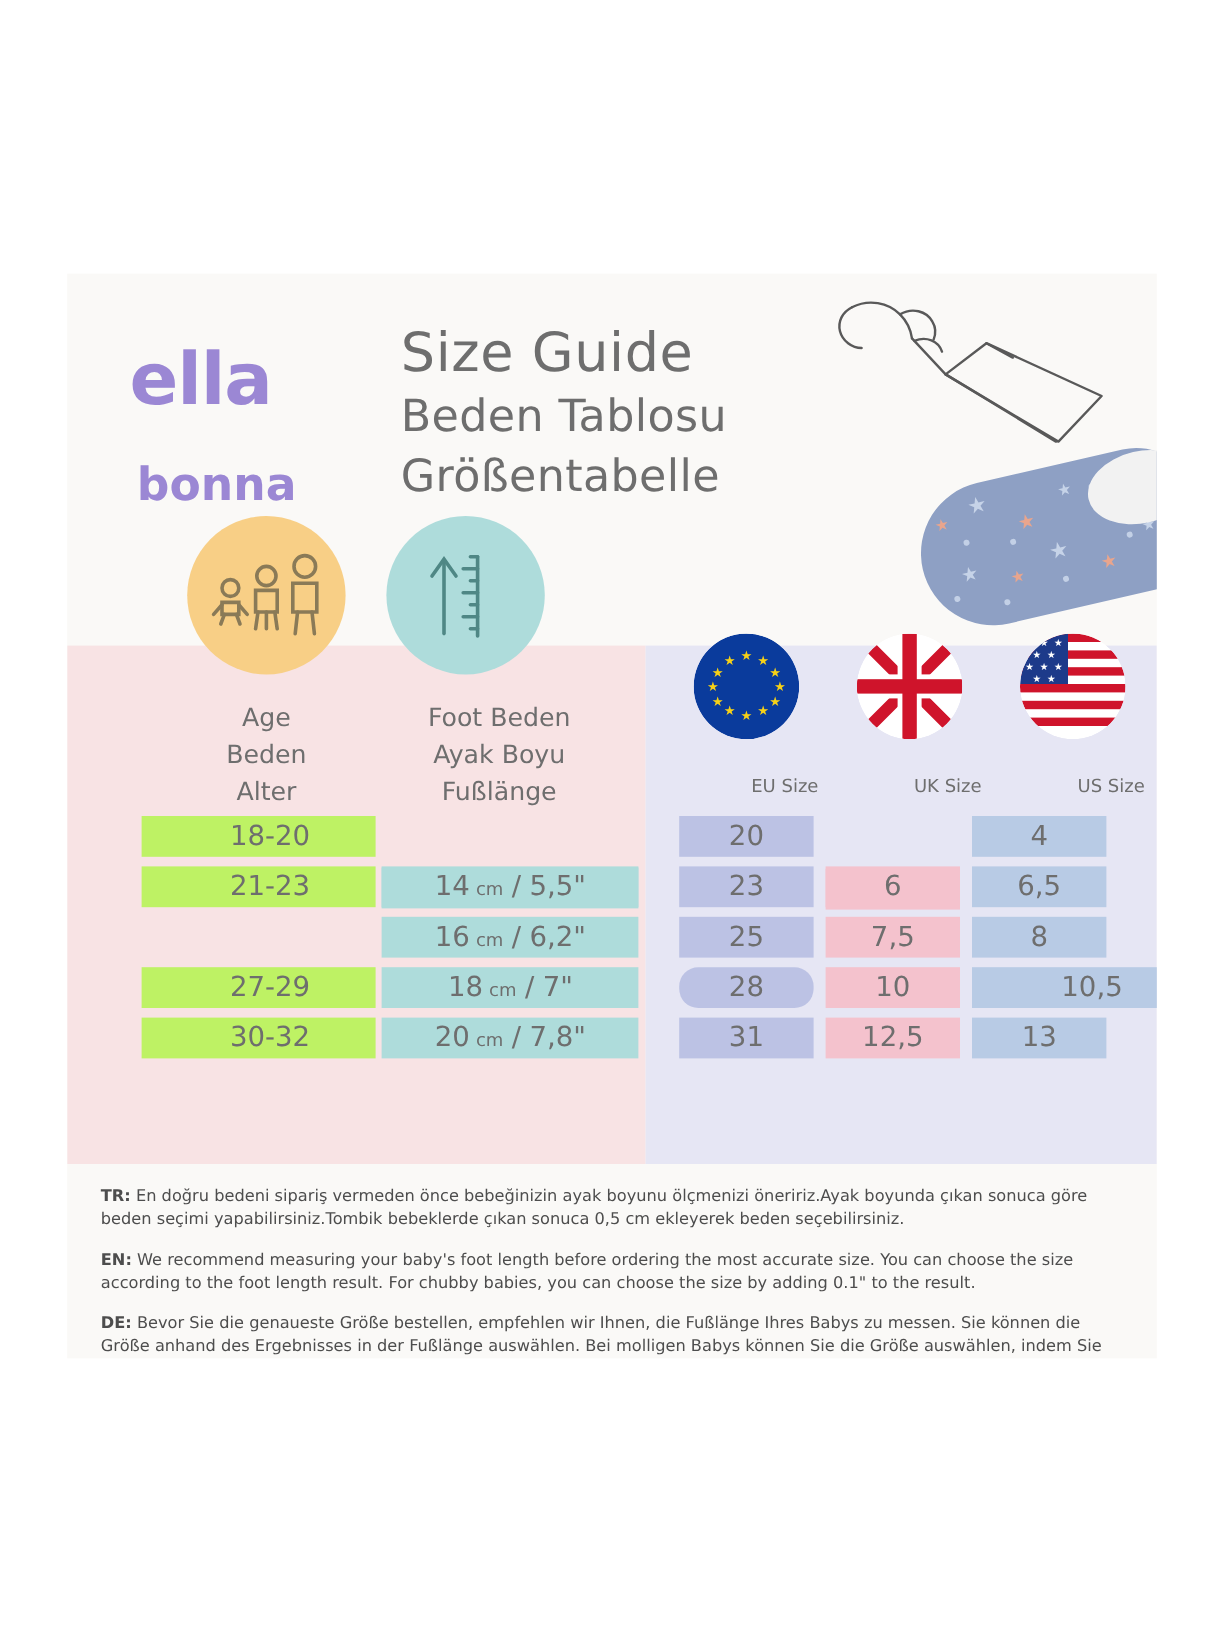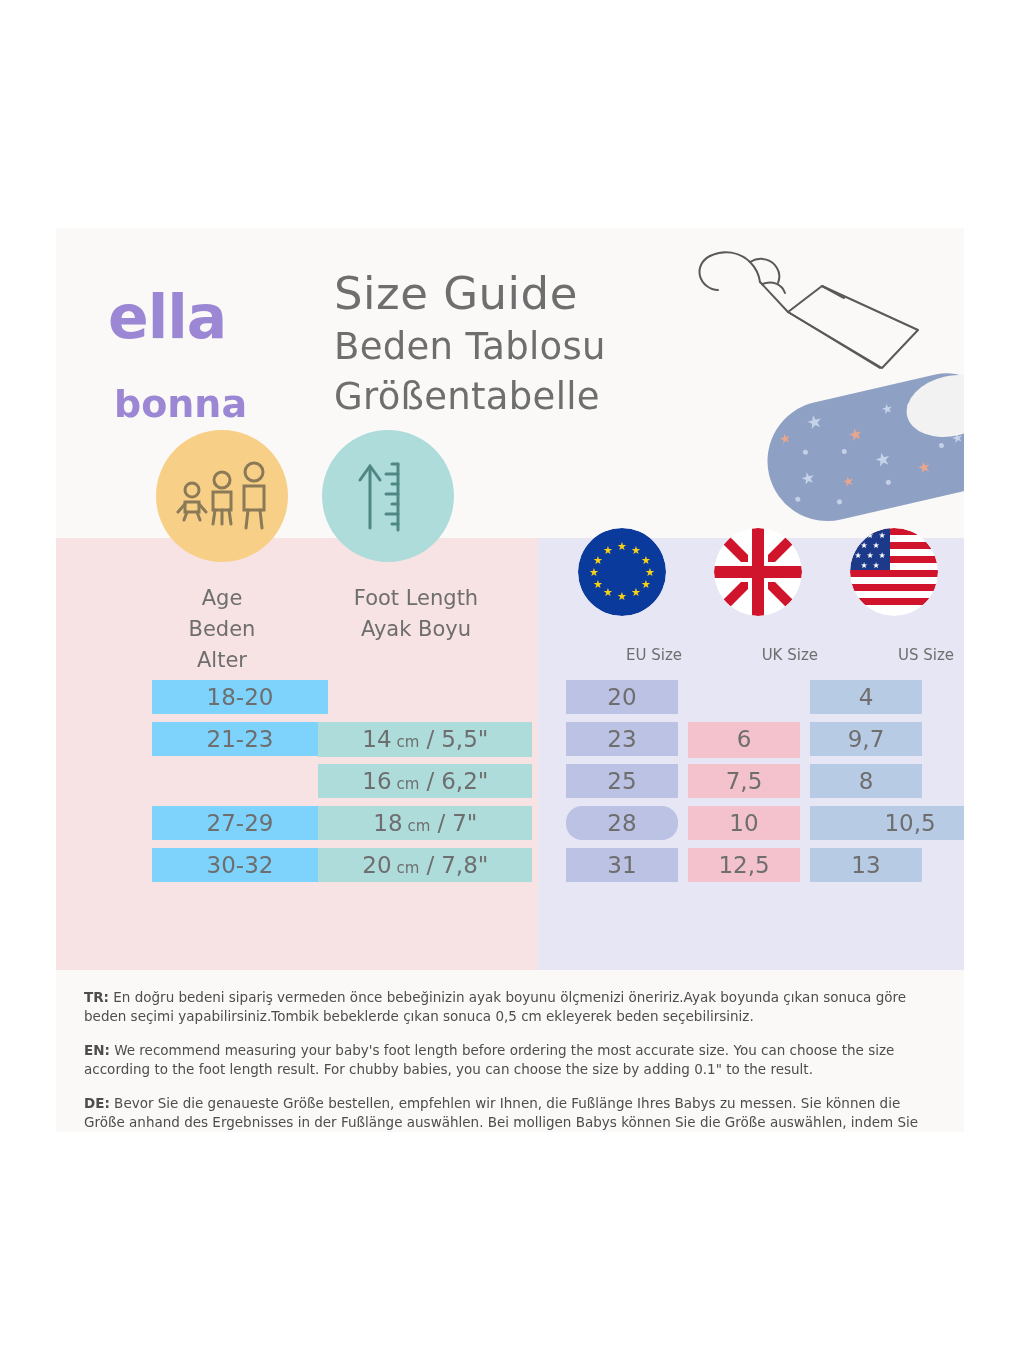--- a/index.html
+++ b/index.html
@@ -98,21 +98,21 @@
   }
   .sub.eu{left:506px;}
   .sub.uk{left:642px;}
   .sub.us{left:778px;}
 
   
   .cell{
     position:absolute;text-align:center;color:#6e6e6e;
     font-size:23px;display:flex;align-items:center;justify-content:center;
   }
-  .cell.age{left:96px;width:176px;height:34px;background:#7dd3fc;}
+  .cell.age{left:62px;width:176px;height:34px;background:#bef264;padding-left:19px;}
   .cell.foot{left:262px;width:214px;height:34px;background:#aedcdb;}
   .cell.eu{left:510px;width:112px;height:34px;background:#bcc2e4;}
   .cell.uk{left:632px;width:112px;height:34px;background:#f4c2cd;}
   .cell.us{left:754px;width:112px;height:34px;background:#b8cbe5;}
   .foot-inner{display:flex;align-items:baseline;justify-content:center;gap:5px;width:100%;}
   .foot-inner .num{min-width:30px;text-align:right;}
   .foot-inner .unit{font-size:15px;}
   .foot-inner .slash{padding:0 2px;}
 
   
@@ -279,22 +279,23 @@
         </g>
       </svg>
     </div>
 
     <div class="hdr hdr-age">
       <div>Age</div>
       <div>Beden</div>
       <div>Alter</div>
     </div>
     <div class="hdr hdr-foot">
-      <div>Foot Length</div>
+      <div>Foot Beden</div>
       <div>Ayak Boyu</div>
+      <div>Fußlänge</div>
     </div>
     <div class="sub eu">EU Size</div>
     <div class="sub uk">UK Size</div>
     <div class="sub us">US Size</div>
 
     <div class="cell age" style="top:452px;">18-20</div>
     <div class="cell foot" style="top:452px;margin-top:43px;">
       <span class="foot-inner">
         <span class="num">12</span>
         <span class="unit">cm</span>
@@ -310,21 +311,21 @@
     <div class="cell foot" style="top:494px;">
       <span class="foot-inner">
         <span class="num">14</span>
         <span class="unit">cm</span>
         <span class="slash">/</span>
         <span>5,5"</span>
       </span>
     </div>
     <div class="cell eu" style="top:494px;">23</div>
     <div class="cell uk" style="top:494px;">6</div>
-    <div class="cell us" style="top:494px;">9,7</div>
+    <div class="cell us" style="top:494px;">6,5</div>
 
     <div class="cell foot" style="top:536px;">
       <span class="foot-inner">
         <span class="num">16</span>
         <span class="unit">cm</span>
         <span class="slash">/</span>
         <span>6,2"</span>
       </span>
     </div>
     <div class="cell eu" style="top:536px;">25</div>

